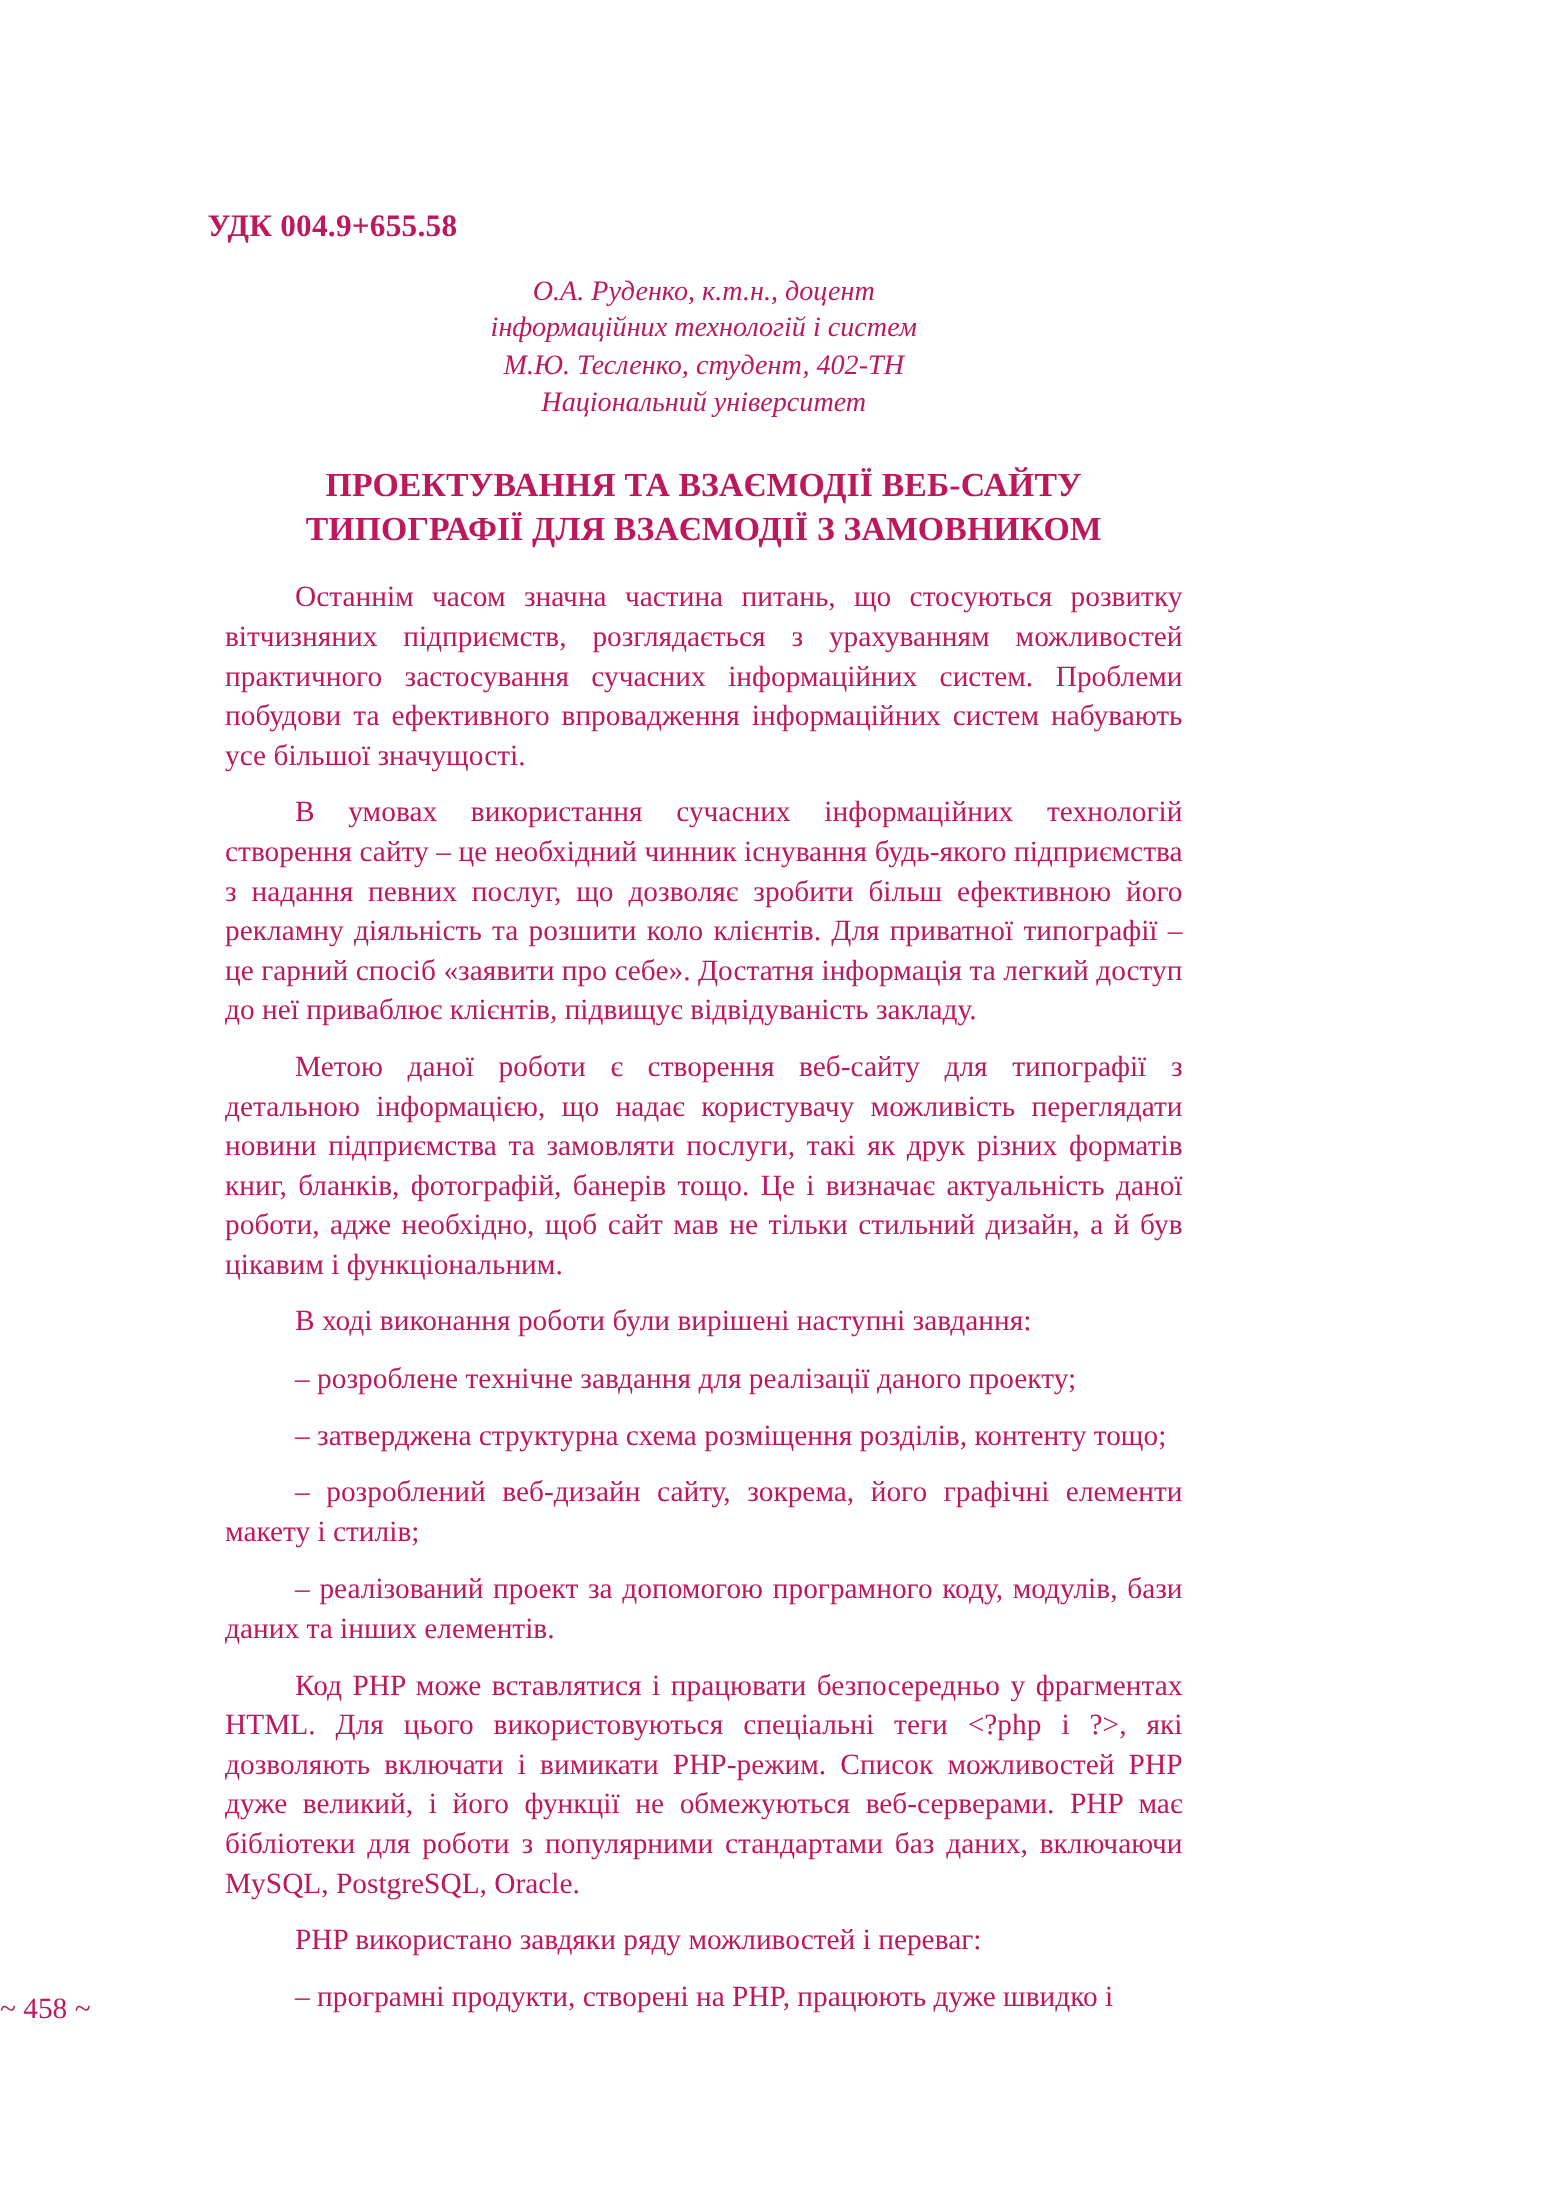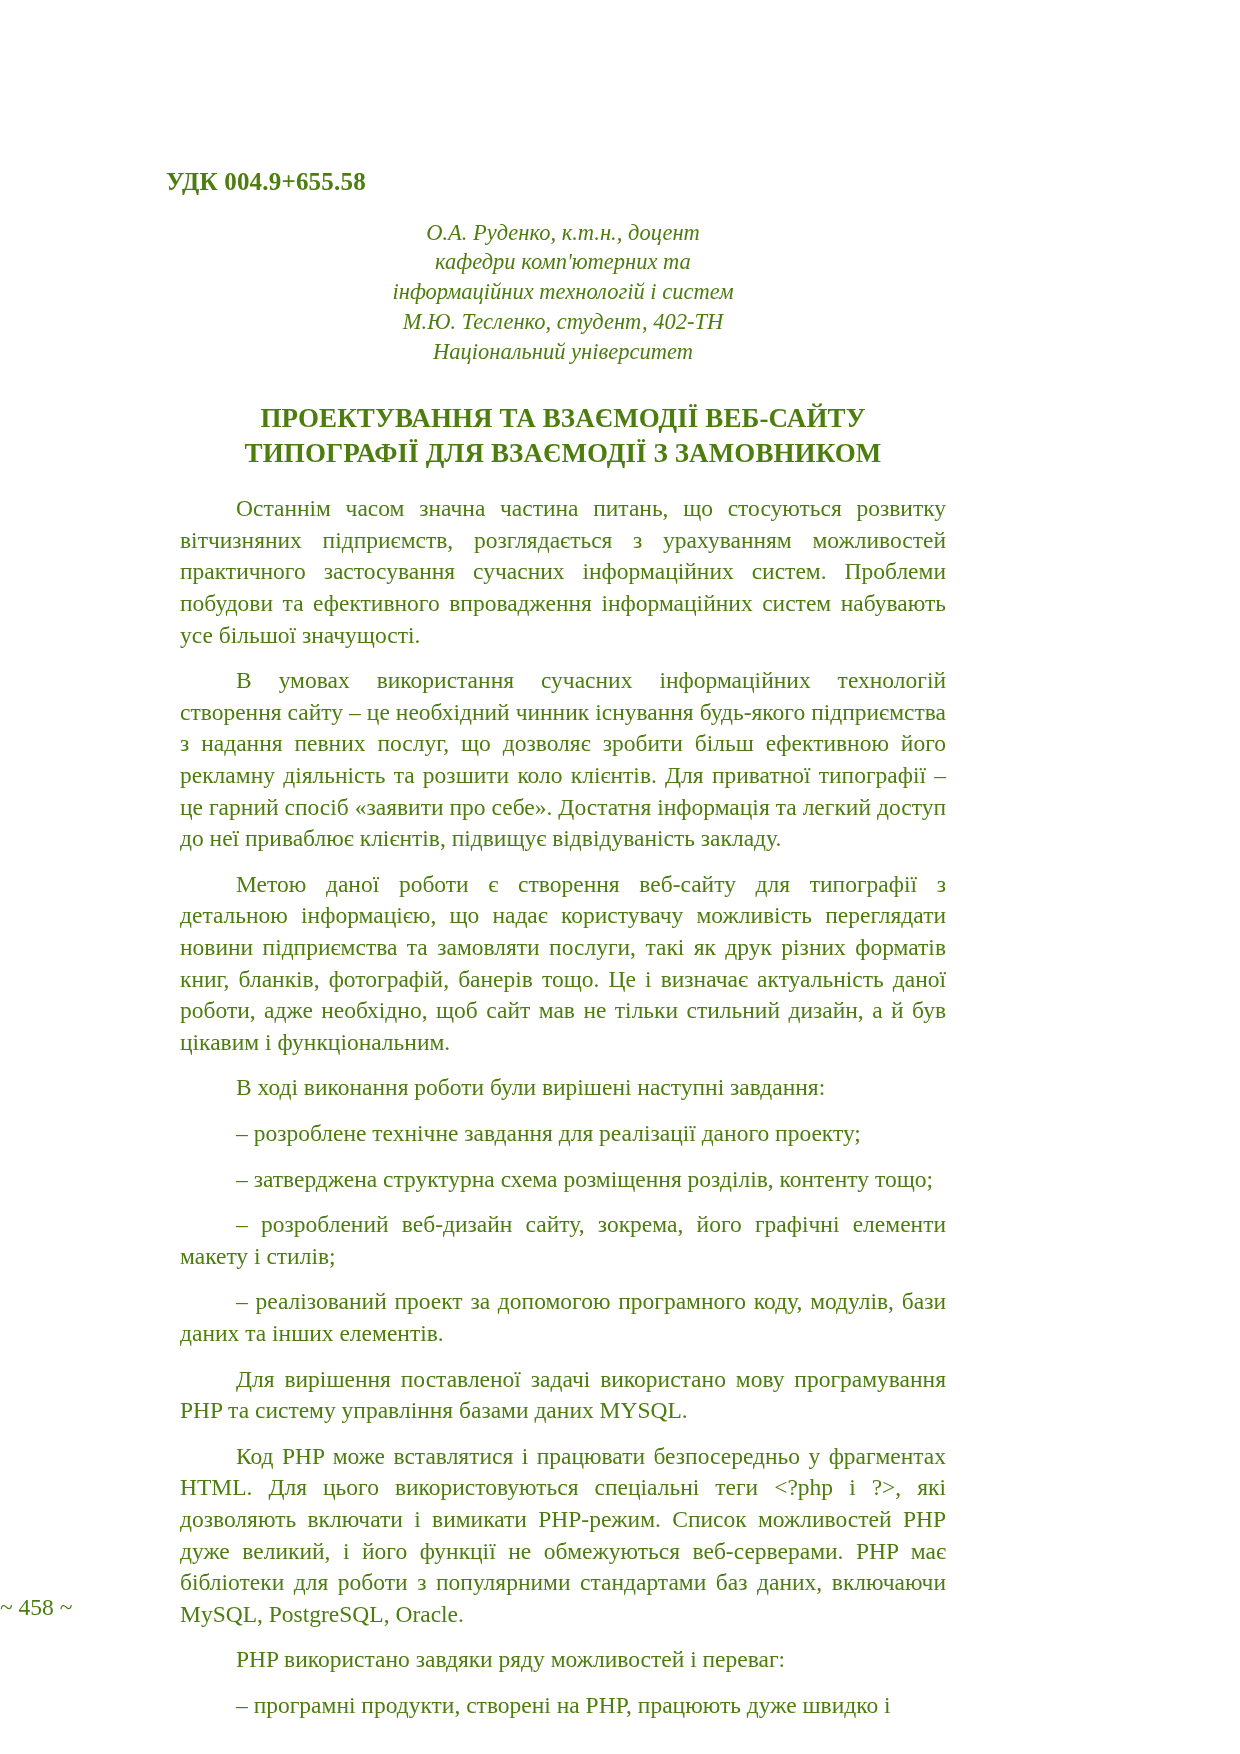--- a/index.html
+++ b/index.html
@@ -7,21 +7,21 @@
     padding: 0;
     background: #ffffff;
   }
   .page {
     position: relative;
     width: 996px;
     height: 1754px;
     background: #ffffff;
     box-sizing: border-box;
     font-family: "Liberation Serif", "DejaVu Serif", serif;
-    color: #4d7c0f;
+    color: #be185d;
     overflow: hidden;
   }
   .content {
     position: absolute;
     left: 166px;
     top: 168px;
     width: 794px;
   }
 
   
@@ -89,41 +89,39 @@
 <body>
 
 <div class="page">
 
   <div class="content">
 
     <div class="udc">УДК 004.9+655.58</div>
 
     <div class="authors">
       <span class="ln">О.А. Руденко, к.т.н., доцент</span>
-      <span class="ln">кафедри комп'ютерних та</span>
       <span class="ln">інформаційних технологій і систем</span>
       <span class="ln">М.Ю. Тесленко, студент, 402-ТН</span>
       <span class="ln">Національний університет</span>
     </div>
 
     <h1 class="title">
       <span class="ln">ПРОЕКТУВАННЯ ТА ВЗАЄМОДІЇ ВЕБ-САЙТУ</span>
       <span class="ln">ТИПОГРАФІЇ ДЛЯ ВЗАЄМОДІЇ З ЗАМОВНИКОМ</span>
     </h1>
 
     <div class="body">
       <p>Останнім часом значна частина питань, що стосуються розвитку вітчизняних підприємств, розглядається з урахуванням можливостей практичного застосування сучасних інформаційних систем. Проблеми побудови та ефективного впровадження інформаційних систем набувають усе більшої значущості.</p>
       <p>В умовах використання сучасних інформаційних технологій створення сайту – це необхідний чинник існування будь-якого підприємства з надання певних послуг, що дозволяє зробити більш ефективною його рекламну діяльність та розшити коло клієнтів. Для приватної типографії – це гарний спосіб «заявити про себе». Достатня інформація та легкий доступ до неї приваблює клієнтів, підвищує відвідуваність закладу.</p>
       <p>Метою даної роботи є створення веб-сайту для типографії з детальною інформацією, що надає користувачу можливість переглядати новини підприємства та замовляти послуги, такі як друк різних форматів книг, бланків, фотографій, банерів тощо. Це і визначає актуальність даної роботи, адже необхідно, щоб сайт мав не тільки стильний дизайн, а й був цікавим і функціональним.</p>
       <p class="lastline-left">В ході виконання роботи були вирішені наступні завдання:</p>
       <p class="dash lastline-left">– розроблене технічне завдання для реалізації даного проекту;</p>
       <p class="dash lastline-left">– затверджена структурна схема розміщення розділів, контенту тощо;</p>
       <p class="dash">– розроблений веб-дизайн сайту, зокрема, його графічні елементи макету і стилів;</p>
       <p class="dash">– реалізований проект за допомогою програмного коду, модулів, бази даних та інших елементів.</p>
-      <p>Для вирішення поставленої задачі використано мову програмування PHP та систему управління базами даних MYSQL.</p>
       <p>Код PHP може вставлятися і працювати безпосередньо у фрагментах HTML. Для цього використовуються спеціальні теги &lt;?php і ?&gt;, які дозволяють включати і вимикати PHP-режим. Список можливостей PHP дуже великий, і його функції не обмежуються веб-серверами. PHP має бібліотеки для роботи з популярними стандартами баз даних, включаючи MySQL, PostgreSQL, Oracle.</p>
       <p class="lastline-left">PHP використано завдяки ряду можливостей і переваг:</p>
       <p class="dash lastline-left">– програмні продукти, створені на PHP, працюють дуже швидко і</p>
     </div>
 
   </div>
 
   <div class="footer">~ 458 ~</div>
 
 </div>

